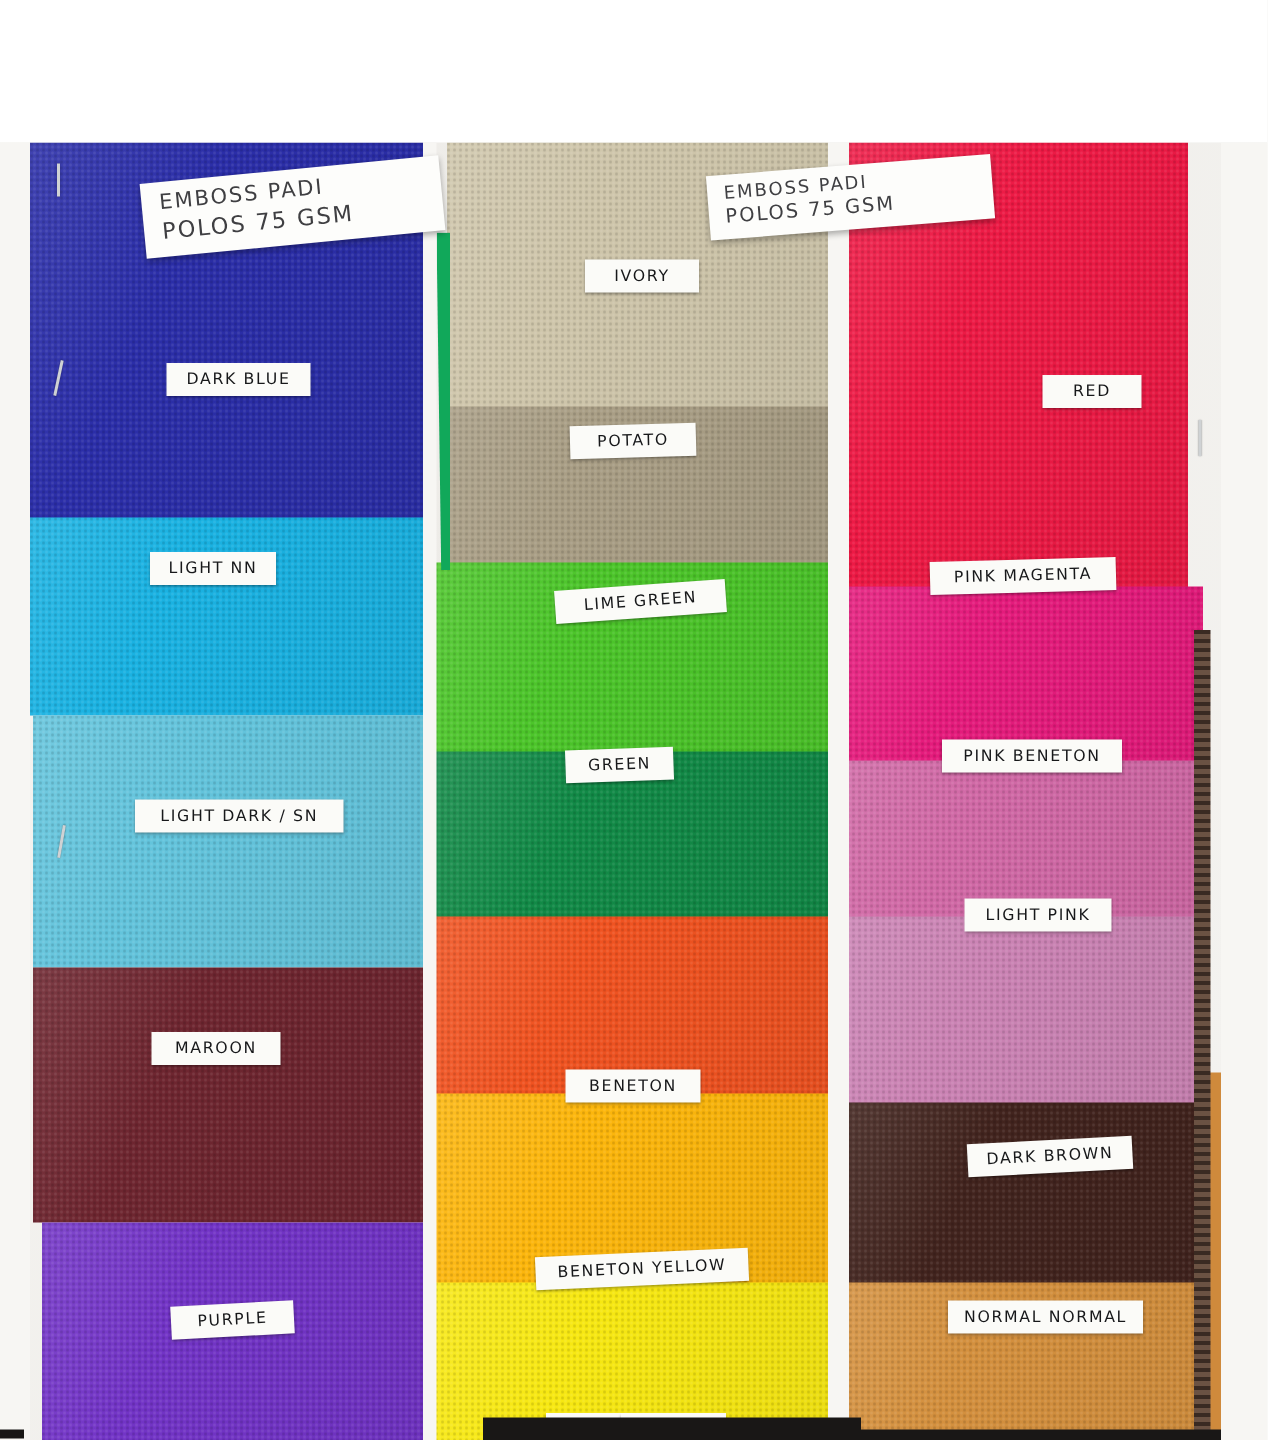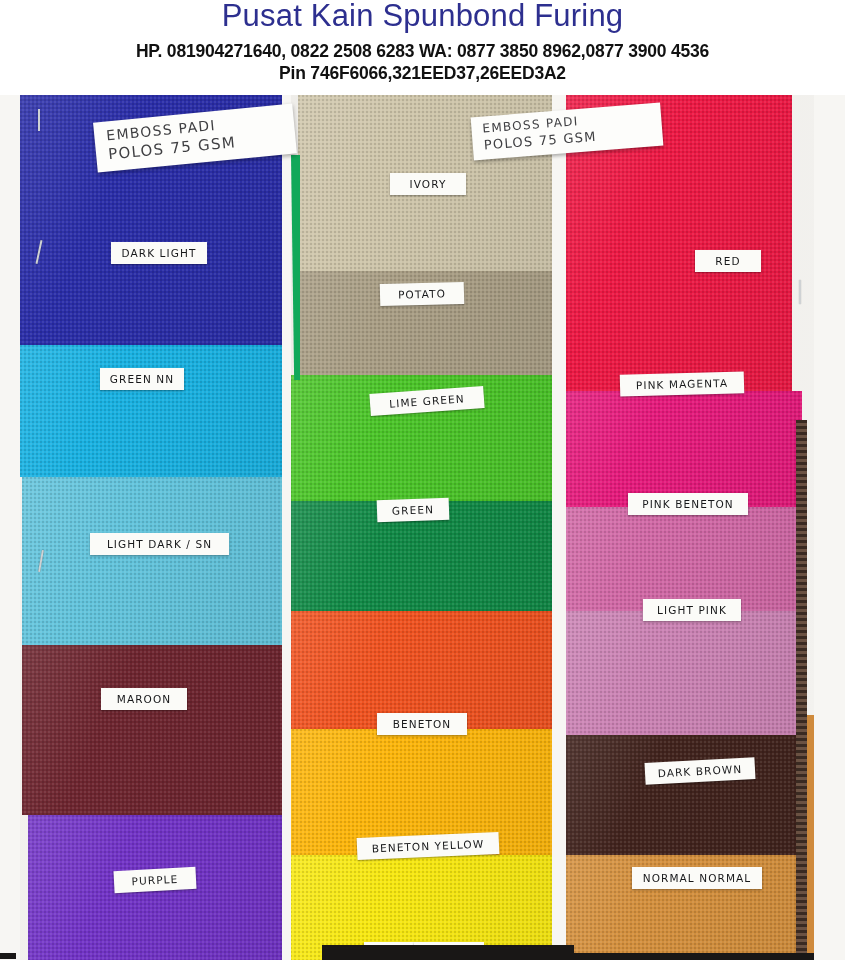--- a/index.html
+++ b/index.html
@@ -78,25 +78,20 @@
   .darkbar{position:absolute;background:#191716;z-index:25;}
   .spiral{position:absolute;z-index:24;
     background:repeating-linear-gradient(to bottom,#3a2a22 0px,#3a2a22 3px,#6b5243 3px,#6b5243 6px);}
   .whitegap{position:absolute;background:#f7f6f3;z-index:18;}
 </style>
 </head>
 <body>
 
 <div class="page">
 
-  <div class="header">
-    <div class="title">Pusat Kain Spunbond Furing</div>
-    <div class="phone">HP. 081904271640, 0822 2508 6283 WA: 0877 3850 8962,0877 3900 4536</div>
-    <div class="pin">Pin 746F6066,321EED37,26EED3A2</div>
-  </div>
 
   <div class="photo">
     <div class="paper-bg"></div>
 
     <div class="sw" style="left:20px;top:0px;width:262px;height:252px;background:#2b2ea8;">
       <div class="sheen"></div>
     </div>
     <div class="sw" style="left:16px;top:250px;width:266px;height:132px;background:#1ab2e2;">
       <div class="sheen"></div>
     </div>
@@ -175,24 +170,24 @@
       <div class="l1">EMBOSS PADI</div>
       <div class="l2">POLOS 75 GSM</div>
     </div>
 
     <div class="note" style="left:472px;top:15px;width:170px;transform:rotate(-4.5deg);padding:5px 9px 7px 11px;">
       <div class="l1" style="font-size:12px;">EMBOSS PADI</div>
       <div class="l2" style="font-size:13px;">POLOS 75 GSM</div>
     </div>
 
     <div class="lbl" style="left:111px;top:147px;width:82px;">
-      <span>DARK LIGHT</span>
+      <span>DARK BLUE</span>
     </div>
     <div class="lbl" style="left:100px;top:273px;width:70px;">
-      <span>GREEN NN</span>
+      <span>LIGHT NN</span>
     </div>
     <div class="lbl" style="left:90px;top:438px;width:125px;">
       <span>LIGHT DARK / SN</span>
     </div>
     <div class="lbl" style="left:101px;top:593px;width:72px;">
       <span>MAROON</span>
     </div>
     <div class="lbl" style="left:114px;top:774px;width:68px;transform:rotate(-3deg);">
       <span>PURPLE</span>
     </div>

